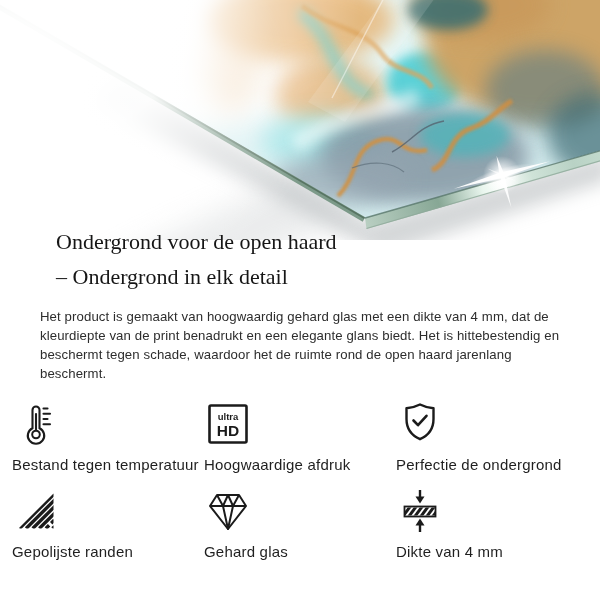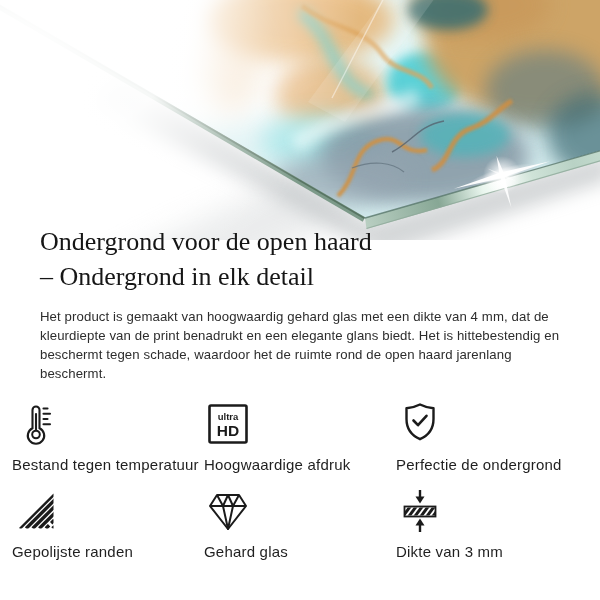--- a/index.html
+++ b/index.html
@@ -1,22 +1,22 @@
 <!DOCTYPE html>
 <html><head>
 <meta charset="utf-8">
 <style>
   html,body{margin:0;padding:0;background:#ffffff;}
   .page{position:relative;width:600px;height:600px;background:#ffffff;overflow:hidden;
         font-family:"Liberation Sans","DejaVu Sans",sans-serif;}
   .hero{position:absolute;top:0;left:0;width:600px;height:240px;}
   .hero svg{display:block;}
   .content{position:absolute;top:224px;left:40px;right:40px;}
-  h1{margin:0 0 13px 0;font-family:"Liberation Serif","DejaVu Serif",serif;
-     font-weight:400;font-size:26px;line-height:35px;color:#161616;letter-spacing:0;}
+  h1{margin:0 0 13px 16px;font-family:"Liberation Serif","DejaVu Serif",serif;
+     font-weight:400;font-size:22px;line-height:35px;color:#161616;letter-spacing:0;}
   .desc{margin:0;font-size:13.2px;line-height:19px;color:#2d2d2d;letter-spacing:.1px;
         hyphens:manual;-webkit-hyphens:manual;}
   .features{position:absolute;top:398px;left:12px;right:12px;
             display:grid;grid-template-columns:repeat(3,1fr);row-gap:12px;}
   .feature{display:flex;flex-direction:column;align-items:flex-start;}
   .ficon{height:52px;display:flex;align-items:center;justify-content:center;}
   .flabel{margin-top:6px;font-size:15px;color:#1f1f1f;letter-spacing:.2px;white-space:nowrap;}
 </style>
 </head>
 <body>
@@ -215,17 +215,17 @@
             <line x1="29" y1="32" x2="40" y2="17"></line>
             <line x1="35" y1="32" x2="46" y2="17"></line>
           </g>
           <rect x="8.5" y="19.5" width="31" height="10" fill="none" stroke="#1b1b1b" stroke-width="1.8"></rect>
           <line x1="24" y1="3" x2="24" y2="10" stroke="#1b1b1b" stroke-width="2.4"></line>
           <path d="M19.5 9.5 L28.5 9.5 L24 16.5 Z" fill="#1b1b1b"></path>
           <line x1="24" y1="45" x2="24" y2="38" stroke="#1b1b1b" stroke-width="2.4"></line>
           <path d="M19.5 38.5 L28.5 38.5 L24 31.5 Z" fill="#1b1b1b"></path>
         </svg>
       </div>
-      <div class="flabel">Dikte van 3 mm</div>
+      <div class="flabel">Dikte van 4 mm</div>
     </div>
 
   </div>
 </div>
 
 </body></html>

